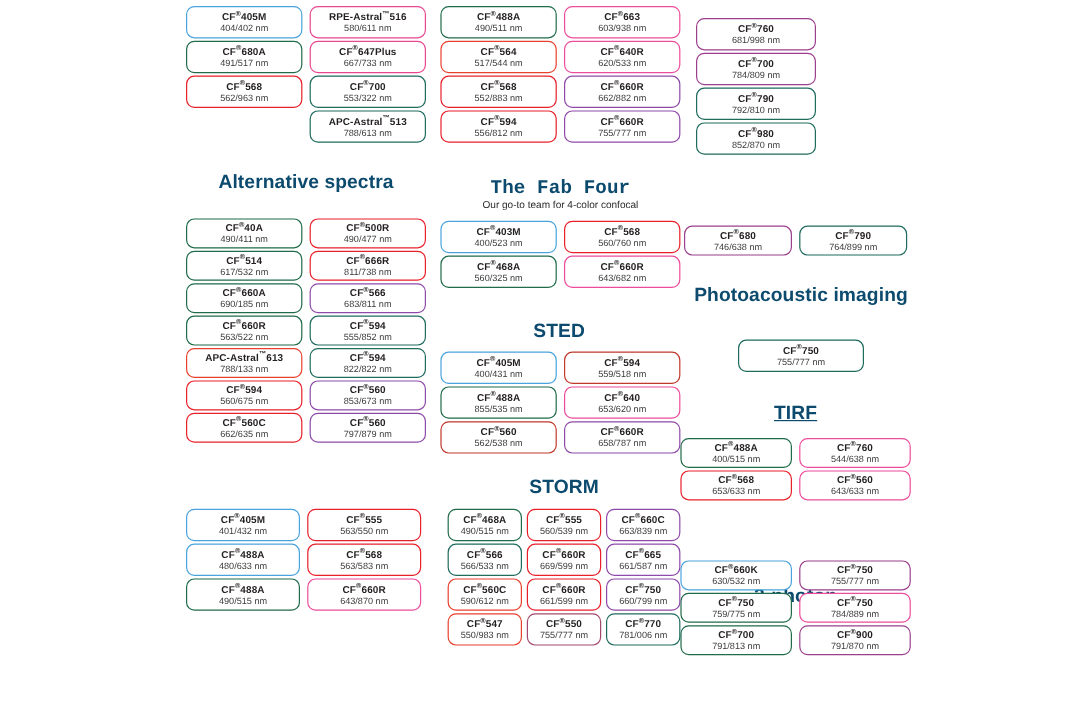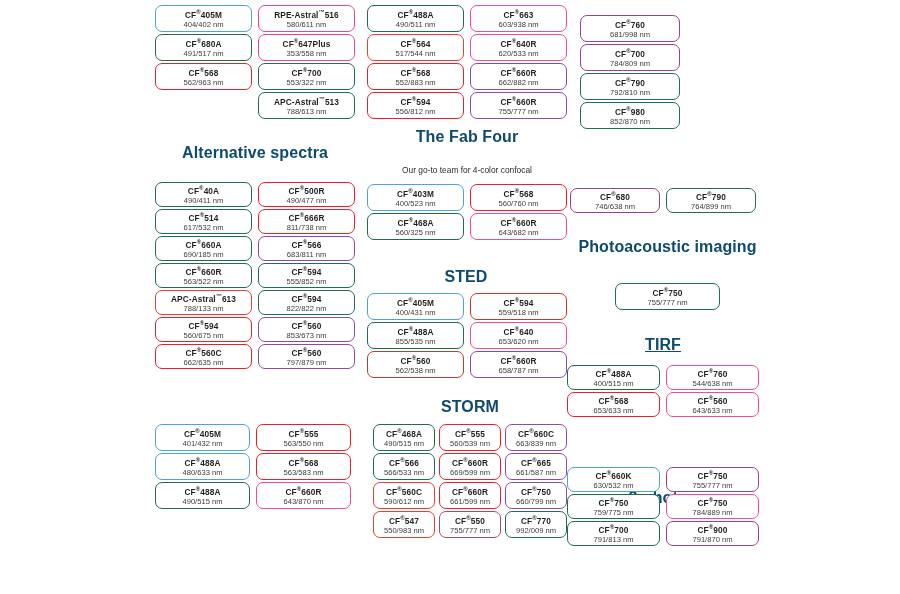--- a/index.html
+++ b/index.html
@@ -81,21 +81,21 @@
         <div class="ex">562/963 nm</div>
       </div>
     </div>
     <div class="abs stack" style="left: 258px; top: 5px; width: 97px;">
       <div class="pill" style="height: 27px; margin-bottom: 2px; border-color: rgb(232, 70, 143);">
         <div class="nm">RPE-Astral<sup>™</sup>516</div>
         <div class="ex">580/611 nm</div>
       </div>
       <div class="pill" style="height: 27px; margin-bottom: 2px; border-color: rgb(232, 70, 143);">
         <div class="nm">CF<sup>®</sup>647Plus</div>
-        <div class="ex">353/558 nm</div>
+        <div class="ex">667/733 nm</div>
       </div>
       <div class="pill" style="height: 27px; margin-bottom: 2px; border-color: rgb(31, 107, 94);">
         <div class="nm">CF<sup>®</sup>700</div>
         <div class="ex">553/322 nm</div>
       </div>
       <div class="pill" style="height: 27px; margin-bottom: 2px; border-color: rgb(31, 107, 94);">
         <div class="nm">APC-Astral<sup>™</sup>513</div>
         <div class="ex">788/613 nm</div>
       </div>
     </div>
@@ -207,21 +207,21 @@
       </div>
       <div class="pill" style="height: 25px; margin-bottom: 2px; border-color: rgb(142, 74, 168);">
         <div class="nm">CF<sup>®</sup>560</div>
         <div class="ex">853/673 nm</div>
       </div>
       <div class="pill" style="height: 25px; margin-bottom: 2px; border-color: rgb(142, 74, 168);">
         <div class="nm">CF<sup>®</sup>560</div>
         <div class="ex">797/879 nm</div>
       </div>
     </div>
-    <div class="abs sec-title" style="left: 367px; top: 128px; width: 200px;">The Fab Four</div>
+    <div class="abs sec-title" style="left: 367px; top: 148px; width: 200px; font-family: Liberation Mono, monospace;">The Fab Four</div>
     <div class="abs sec-sub" style="left: 367px; top: 163px; width: 200px;">Our go-to team for 4-color confocal</div>
     <div class="abs stack" style="left: 367px; top: 184px; width: 97px;">
       <div class="pill" style="height: 27px; margin-bottom: 2px; border-color: rgb(74, 163, 221);">
         <div class="nm">CF<sup>®</sup>403M</div>
         <div class="ex">400/523 nm</div>
       </div>
       <div class="pill" style="height: 27px; margin-bottom: 2px; border-color: rgb(31, 107, 74);">
         <div class="nm">CF<sup>®</sup>468A</div>
         <div class="ex">560/325 nm</div>
       </div>
@@ -407,16 +407,16 @@
       <div class="pill" style="height: 27px; margin-bottom: 2px; border-color: rgb(142, 74, 168);">
         <div class="nm">CF<sup>®</sup>665</div>
         <div class="ex">661/587 nm</div>
       </div>
       <div class="pill" style="height: 27px; margin-bottom: 2px; border-color: rgb(142, 74, 168);">
         <div class="nm">CF<sup>®</sup>750</div>
         <div class="ex">660/799 nm</div>
       </div>
       <div class="pill" style="height: 27px; margin-bottom: 2px; border-color: rgb(31, 107, 94);">
         <div class="nm">CF<sup>®</sup>770</div>
-        <div class="ex">992/009 nm</div>
+        <div class="ex">781/006 nm</div>
       </div>
     </div>
   </div>
 
 </body></html>

